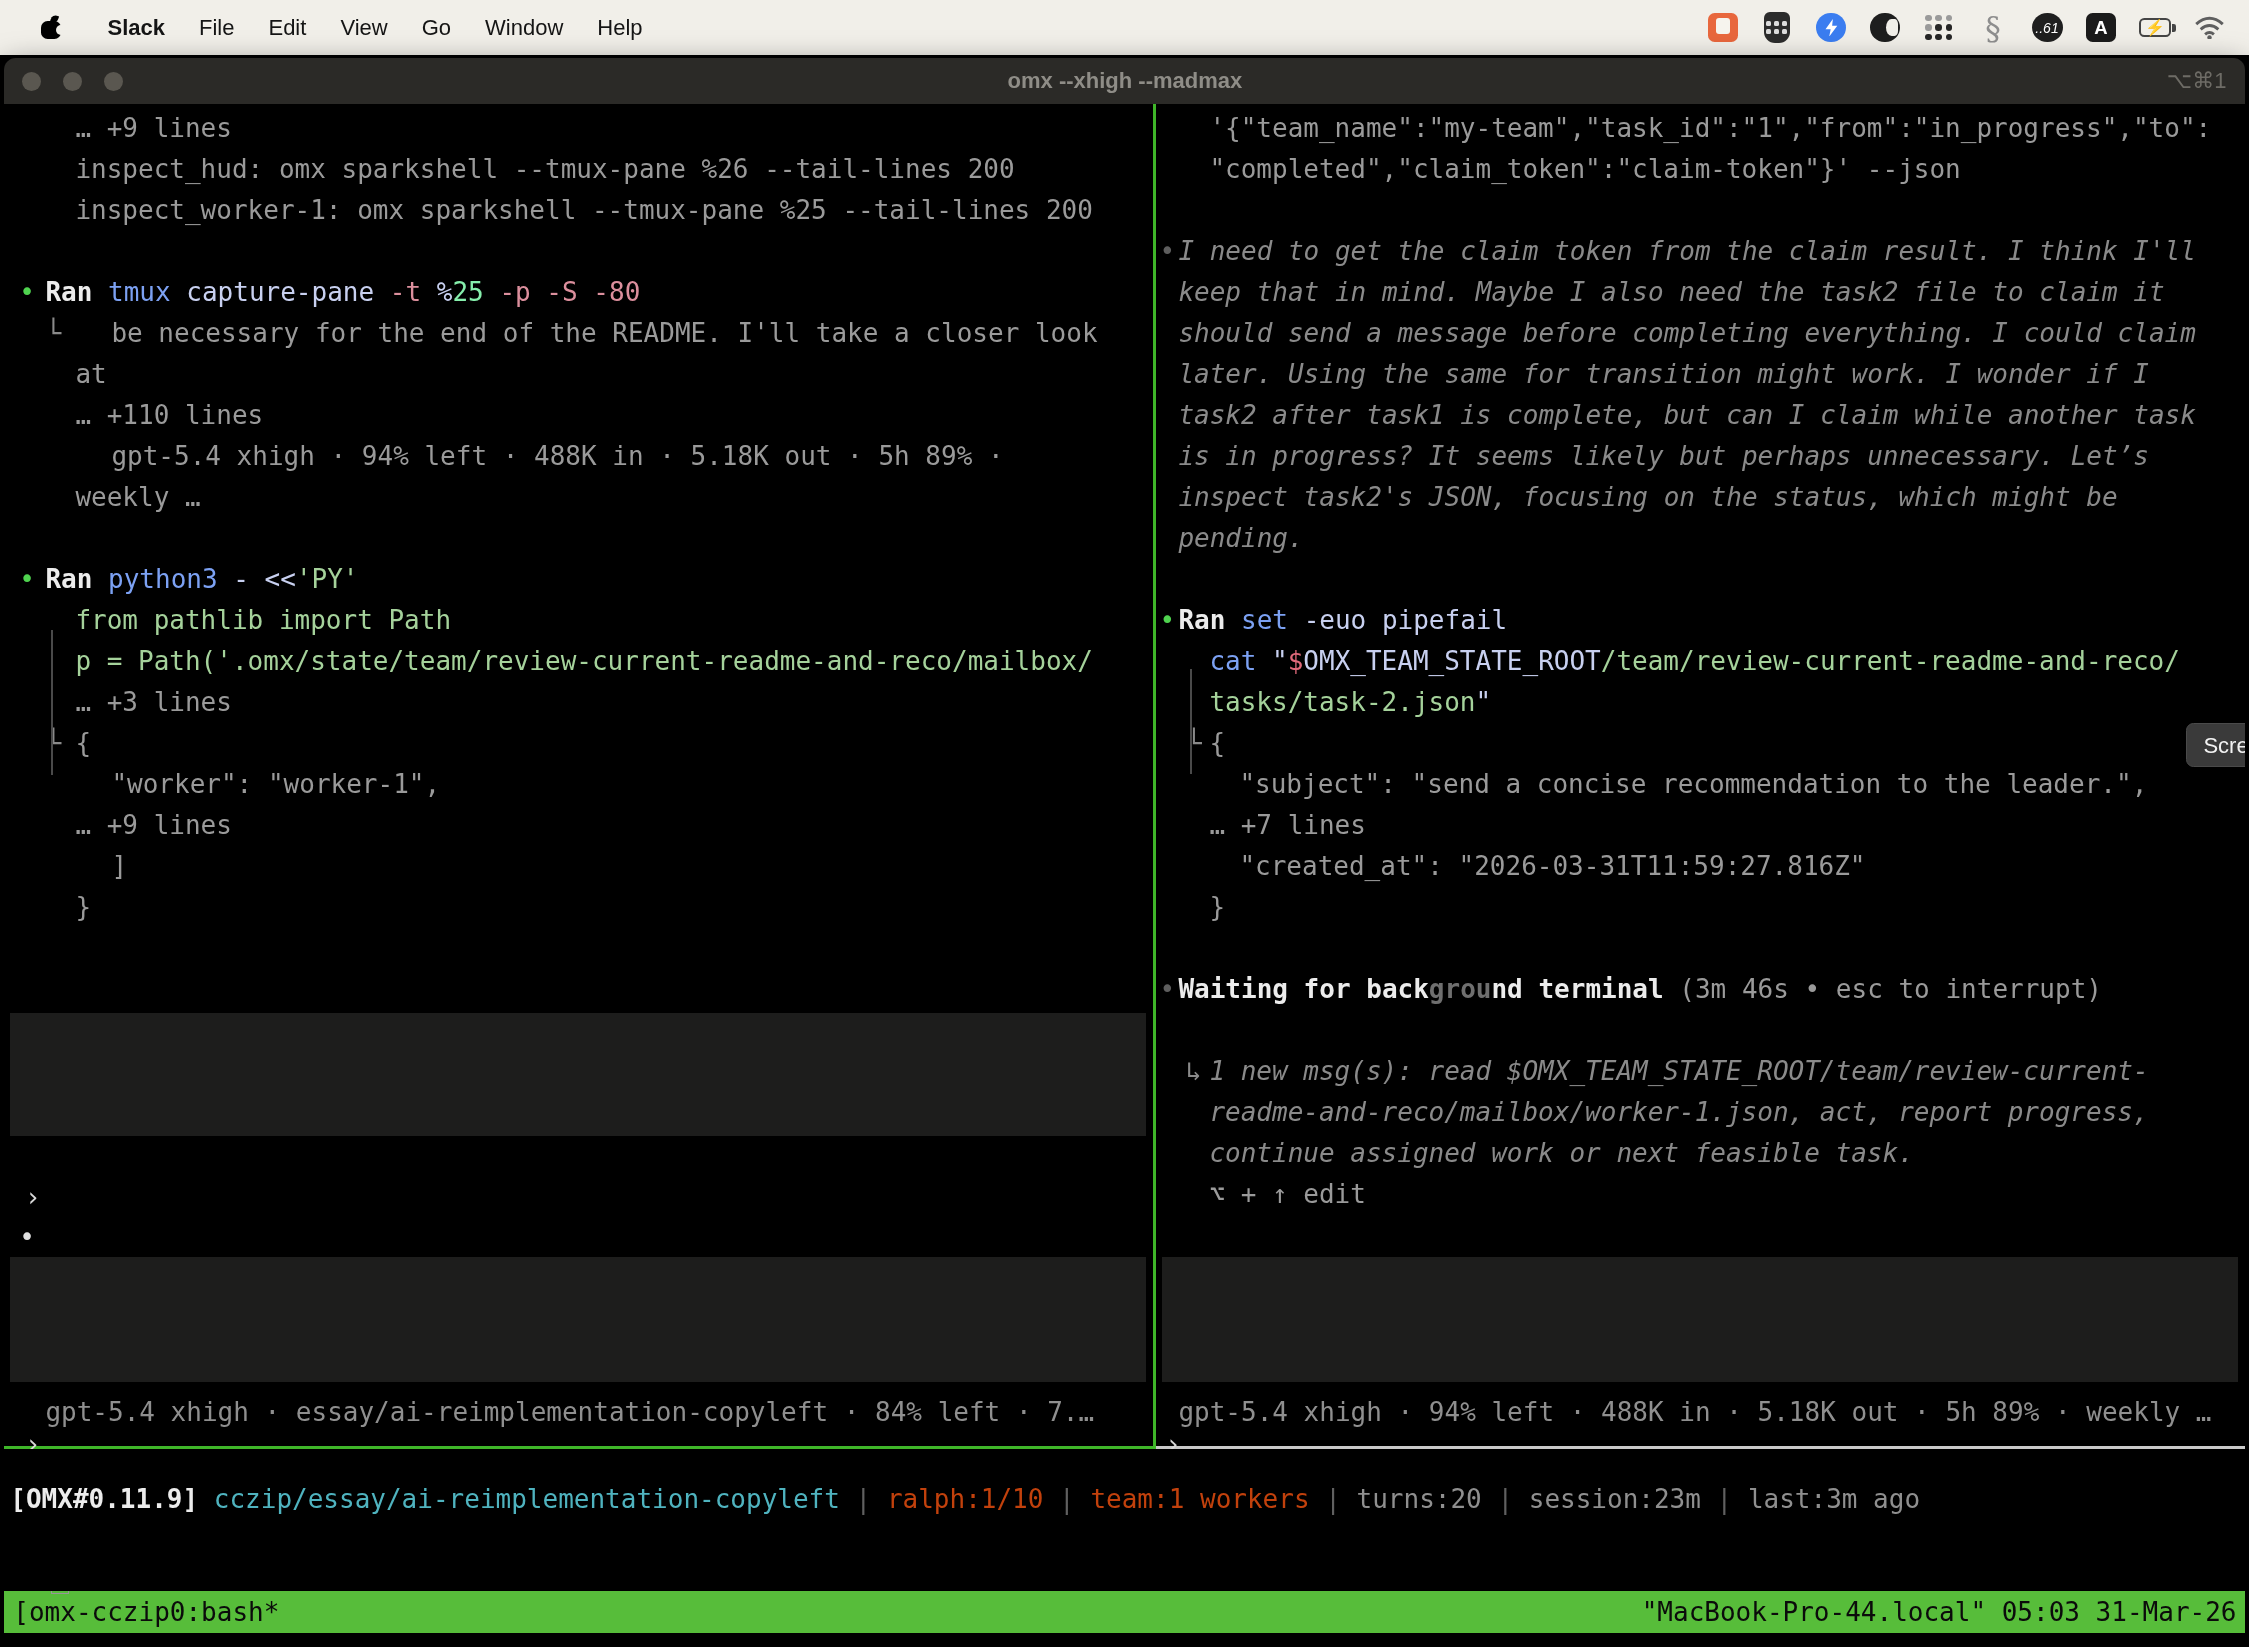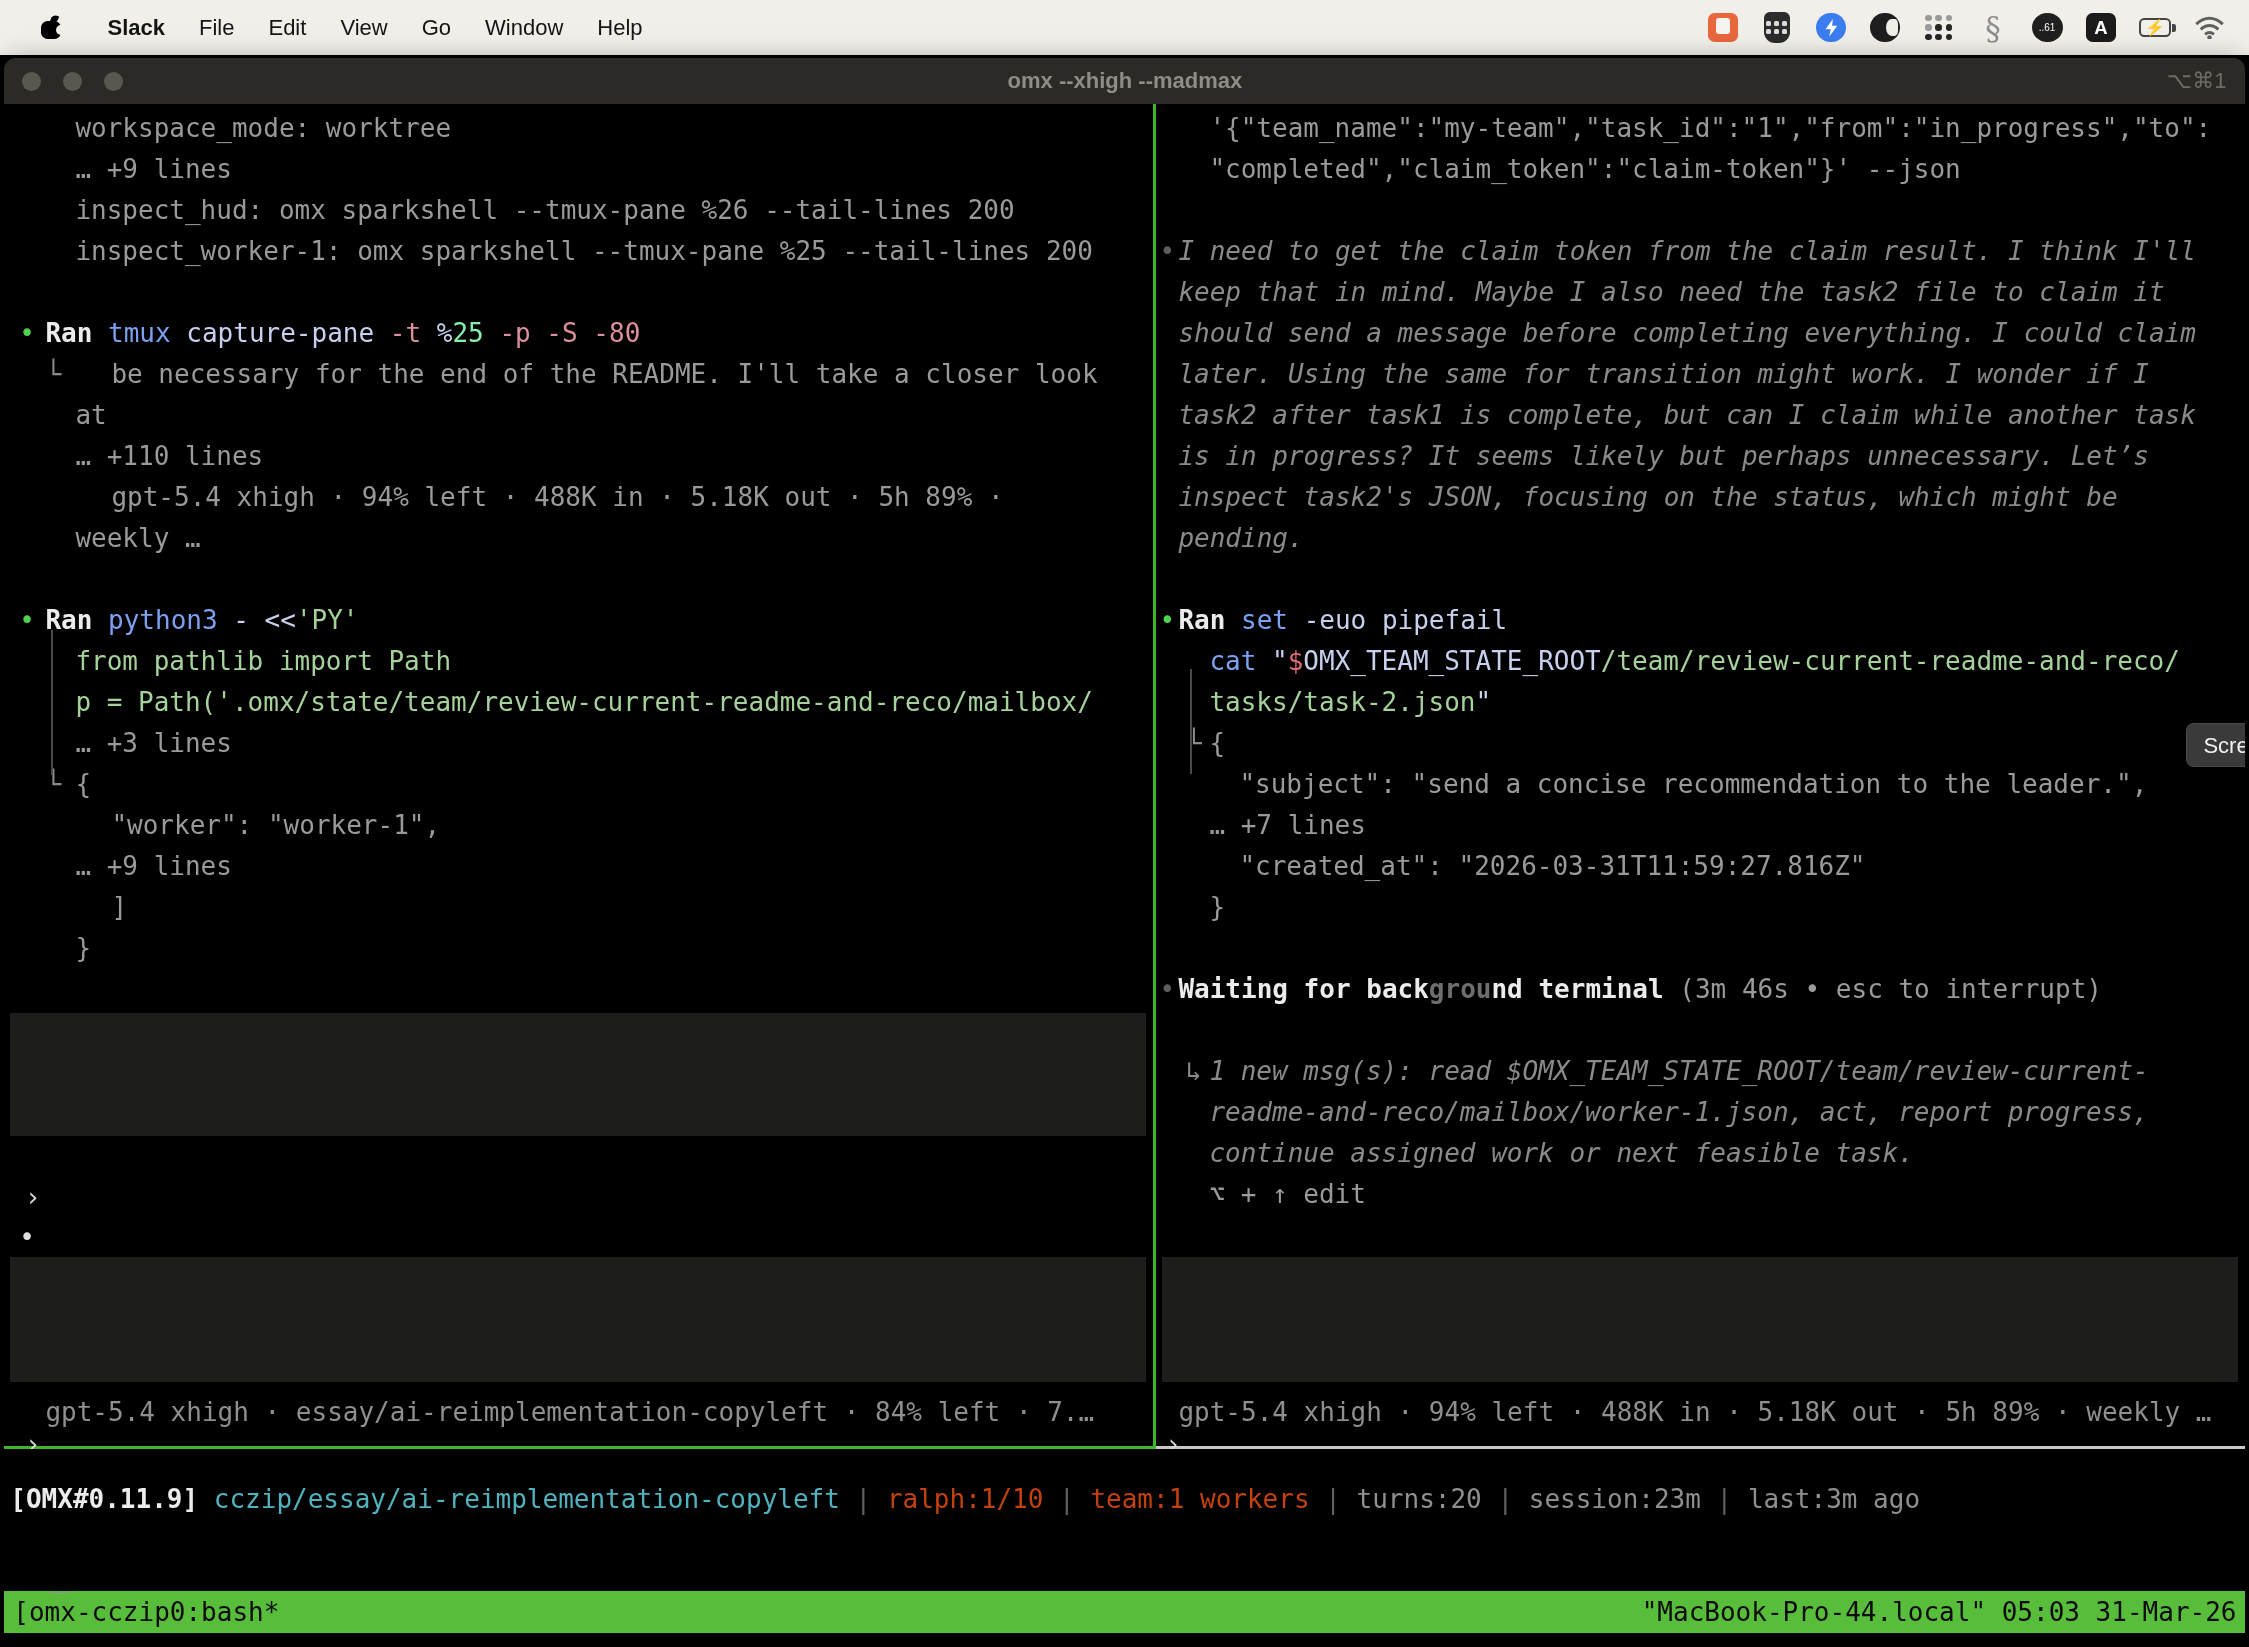--- a/index.html
+++ b/index.html
@@ -24,21 +24,21 @@
   .ico-keypad { width:26.6px; height:31px; background:#2c2c2c; border-radius:5.9px 5.9px 11px 11px; display:grid; grid-template-columns:repeat(3,5.9px); gap:2.2px; justify-content:center; align-content:center; }
   .ico-keypad i { width:5.2px; height:5.2px; background:#dcdcdc; border-radius:1.5px; }
   .ico-bluebolt { width:29.5px; height:29.5px; background:#3b7df0; border-radius:50%; display:flex; align-items:center; justify-content:center; }
   .ico-bluebolt svg { width:14.8px; height:17.7px; }
   .ico-moon { width:29.5px; height:29.5px; background:#1e1e1e; border-radius:50%; position:relative; overflow:hidden; }
   .ico-moon:after { content:""; position:absolute; right:1.5px; top:5.9px; width:11.8px; height:17.7px; background:#f1efe9; border-radius:50% 30% 30% 50%; }
   .ico-dots { display:grid; grid-template-columns:repeat(3,7.4px); gap:3px; }
   .ico-dots i { width:6.6px; height:6.6px; border-radius:50%; background:#9a9a9a; }
   .ico-dots i.dark { background:#262626; }
   .ico-squiggle { color:#8e8e8e; font-size:31px; font-family:"DejaVu Serif", serif; }
-  .ico-badge { width:31px; height:29.5px; background:#1f1f1f; border-radius:50%; color:#fff; font-size:10px; display:flex; align-items:center; justify-content:center; font-family:"Liberation Sans", sans-serif; }
+  .ico-badge { width:31px; height:29.5px; background:#1f1f1f; border-radius:50%; color:#fff; font-size:14px; display:flex; align-items:center; justify-content:center; font-family:"Liberation Sans", sans-serif;font-style:italic; }
   .ico-akey { width:29.5px; height:29.5px; background:#1b1b1b; border-radius:6.6px; color:#fff; font-size:18.5px; font-weight:bold; display:flex; align-items:center; justify-content:center; font-family:"Liberation Sans", sans-serif; }
   .ico-batt { width:38px; height:19px; border:2.2px solid #454545; border-radius:5.2px; position:relative; display:flex; align-items:center; justify-content:center; }
   .ico-batt:after { content:""; position:absolute; right:-6.6px; top:4.4px; width:3.7px; height:8px; background:#454545; border-radius:0 2.2px 2.2px 0; }
   .ico-batt .bolt { font-size:16px; color:#1c1c1c; }
   .ico-wifi svg { width:31px; height:23.6px; }
 
   
   .window { position:absolute; left:4.4px; top:58px; width:2241px; height:1590px;
             background:#000; border-radius:11.8px 11.8px 10.3px 10.3px; overflow:hidden;
             box-shadow:0 8.9px 29.5px rgba(0,0,0,.55); }
@@ -202,21 +202,20 @@
       <div class="light"></div>
     </div>
     <div class="wtitle">omx --xhigh --madmax</div>
     <div class="wshort">⌥⌘1</div>
   </div>
 
   <div class="terminal">
 
     <div class="pane pane-left">
       <div class="scrollback">
-          <div class="tl ind-i2"><span class="body"><span class="c-gray">workspace_mode: worktree</span></span></div>
           <div class="tl ind-i2"><span class="body"><span class="c-gray">… +9 lines</span></span></div>
           <div class="tl ind-i2"><span class="body"><span class="c-gray">inspect_hud: omx sparkshell --tmux-pane %26 --tail-lines 200</span></span></div>
           <div class="tl ind-i2"><span class="body"><span class="c-gray">inspect_worker-1: omx sparkshell --tmux-pane %25 --tail-lines 200</span></span></div>
           <div style="height: 41px;"></div>
           <div class="tl ind-i1"><span class="mk c-greenb pos-i0">•</span><span class="body"><span class="c-wb">Ran </span><span class="c-blue">tmux </span><span class="c-lav">capture-pane </span><span class="c-pink">-t </span><span class="c-lav">%</span><span class="c-orange">25 </span><span class="c-pink">-p </span><span class="c-pink">-S </span><span class="c-pink">-80</span></span></div>
           <div class="tl ind-i3"><span class="mk c-dgray pos-ic">└</span><span class="body"><span class="c-gray">be necessary for the end of the README. I'll take a closer look</span></span></div>
           <div class="tl ind-i2"><span class="body"><span class="c-gray">at</span></span></div>
           <div class="tl ind-i2"><span class="body"><span class="c-gray">… +110 lines</span></span></div>
           <div class="tl ind-i3"><span class="body"><span class="c-gray">gpt-5.4 xhigh · 94% left · 488K in · 5.18K out · 5h 89% ·</span></span></div>
           <div class="tl ind-i2"><span class="body"><span class="c-gray">weekly …</span></span></div>

